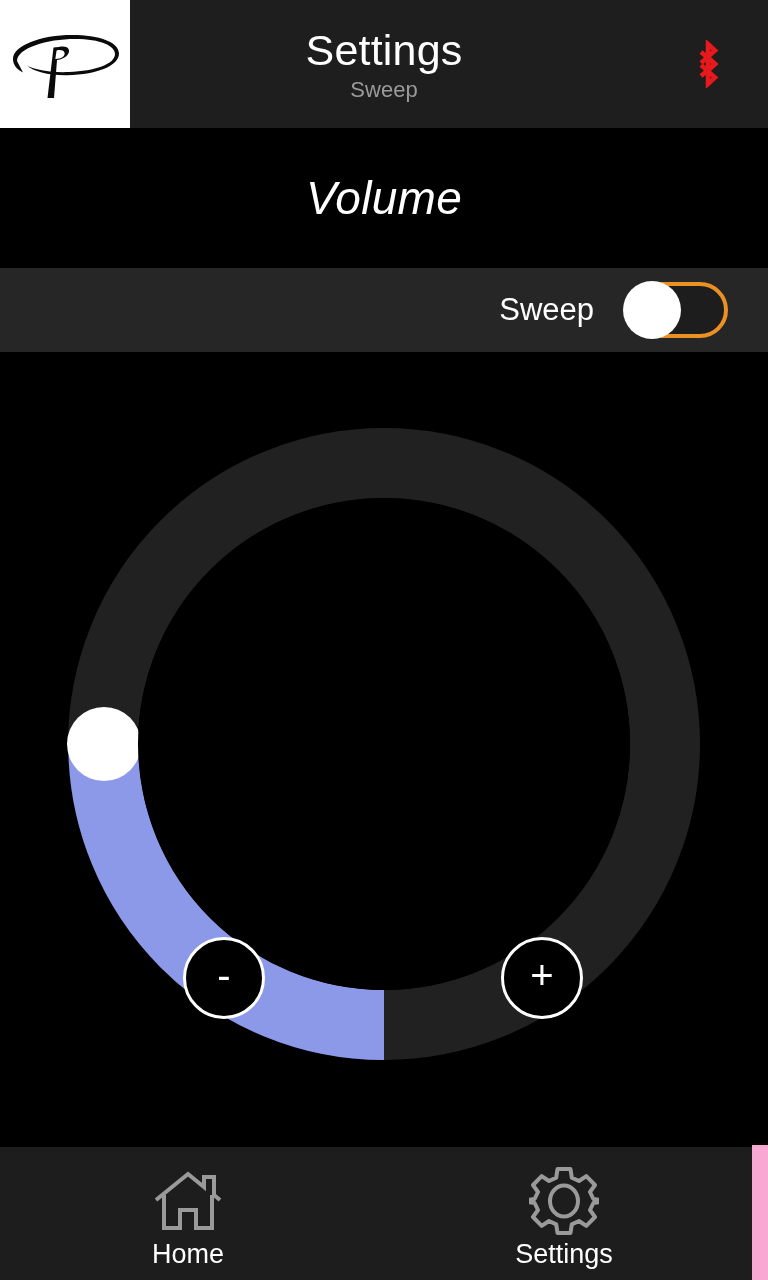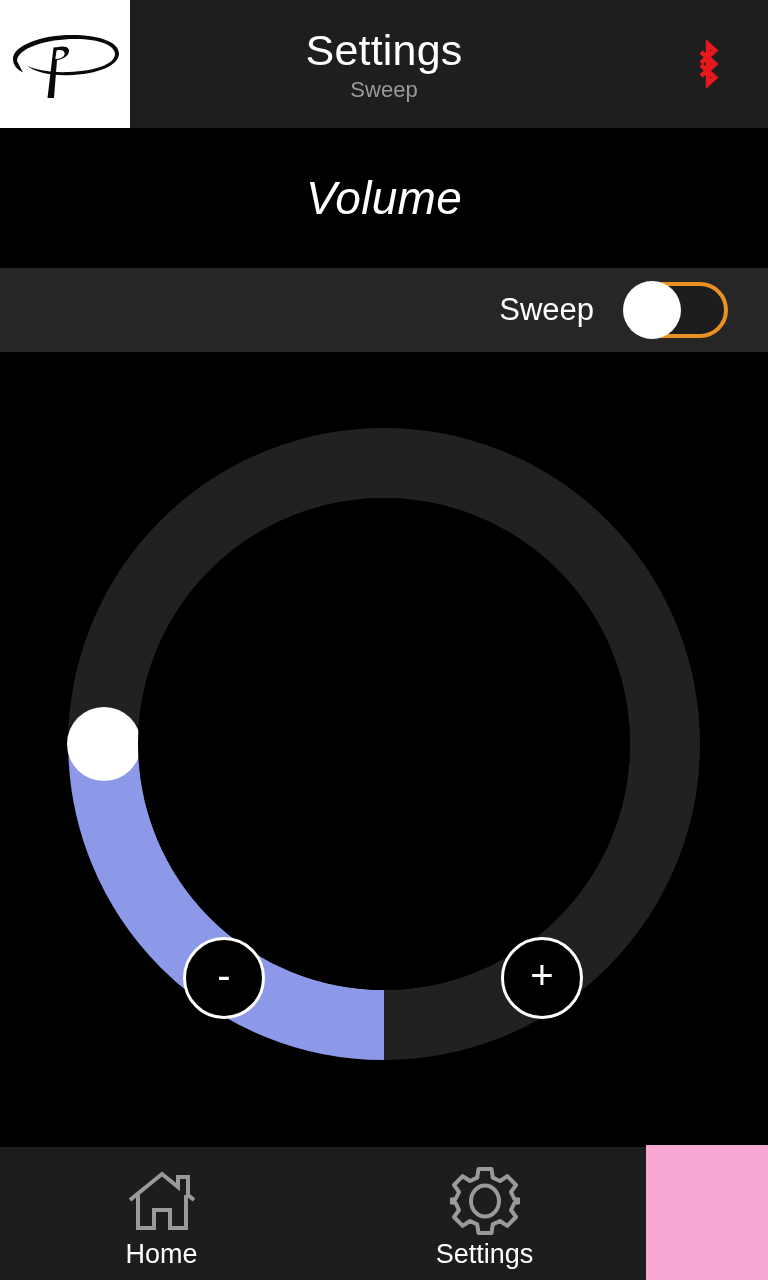--- a/index.html
+++ b/index.html
@@ -90,21 +90,21 @@
     background:#000; border:3px solid #ffffff;
     display:flex; align-items:center; justify-content:center;
     color:#ffffff; font-size:40px; font-weight:400; line-height:1;
   }
   .step-minus { left:183px; top:585px; }
   .step-plus  { left:501px; top:585px; }
   .step-glyph { transform:translateY(-3px); }
 
   
   .navbar {
-    position:absolute; left:0; bottom:0; width:646px; height:135px;
+    position:absolute; left:0; bottom:0; width:752px; height:135px;
     background:#1d1d1d; display:flex; align-items:stretch;
     border-top:2px solid #000;
   }
   .nav-item {
     flex:1; display:flex; flex-direction:column;
     align-items:center; justify-content:center; padding-top:8px;
   }
   .nav-icon { height:72px; display:flex; align-items:center; justify-content:center; }
   .nav-label {
     color:#ffffff; font-size:27px; font-weight:400; margin-top:2px;

